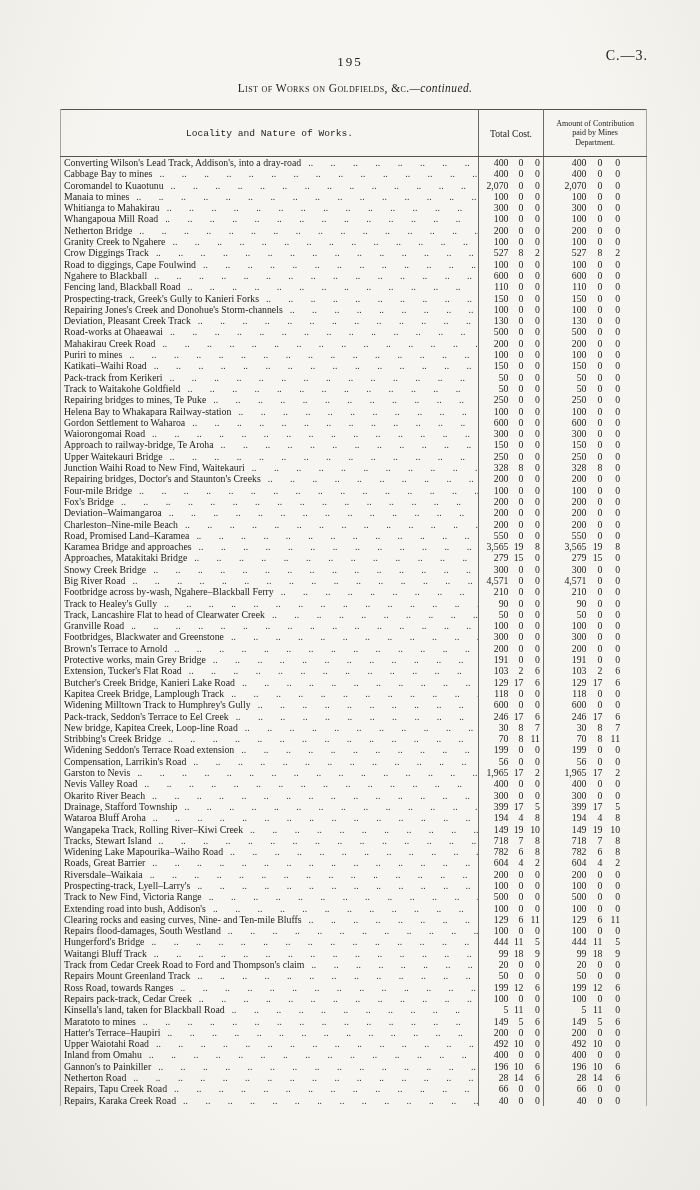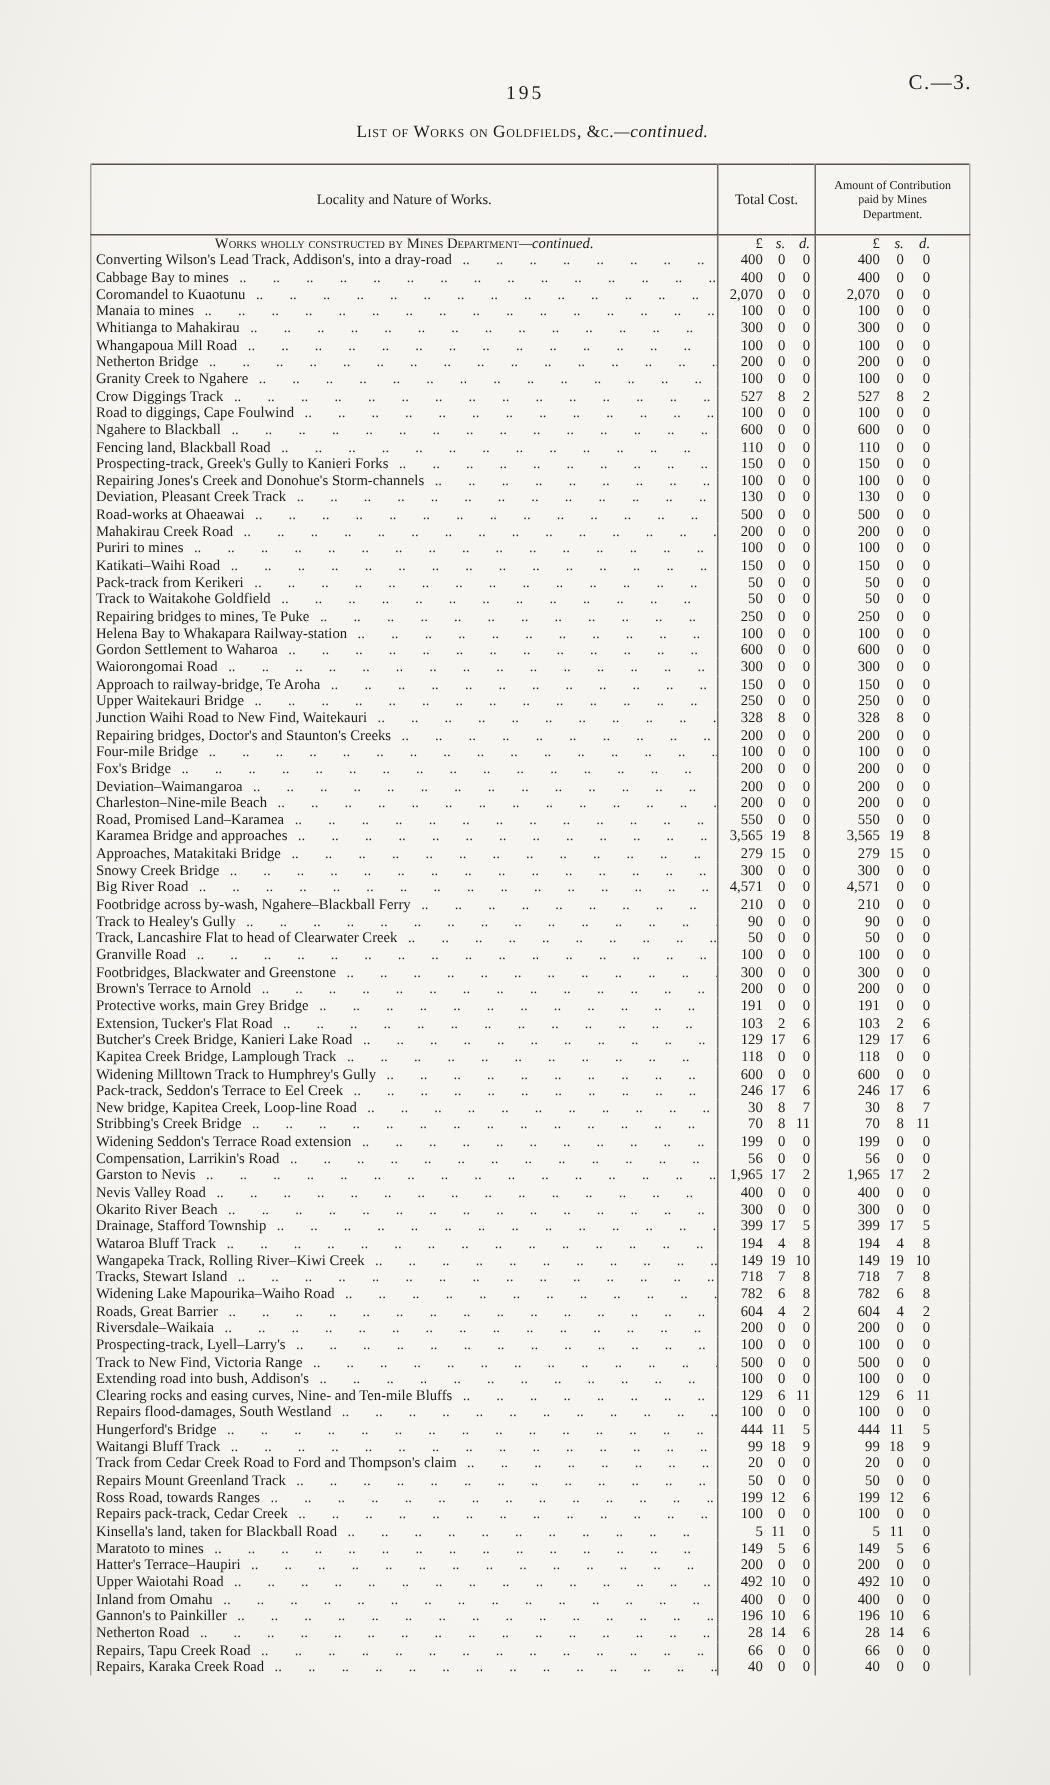--- a/index.html
+++ b/index.html
@@ -31,21 +31,21 @@
     position: absolute; top: 109px; left: 60px; width: 586px;
     border-collapse: collapse; table-layout: fixed;
     font-size: 9.8px;
     border-top: 1px solid #56524b;
   }
   thead th {
     font-weight: normal; vertical-align: middle; text-align: center;
     border-bottom: 1px solid #56524b;
     height: 42px; padding: 2px 4px;
   }
-  th.loc-h { font-size: 9.6px; border-left: 1px solid #aaa59b; border-right: 1px solid #6e6a62; }
+  th.loc-h { font-size: 9.6px; border-left: 1px solid #aaa59b; border-right: 1px solid #6e6a62; font-family: Liberation Mono, monospace; }
   th.tc-h  { font-size: 9.6px; border-right: 1px solid #6e6a62; }
   th.mc-h  { font-size: 8px; line-height: 9.5px; padding: 2px 9px; border-right: 1px solid #aaa59b; }
 
   tbody td { padding: 0; height: 11.3px; line-height: 11.3px; vertical-align: baseline; }
   td.loc {
     border-left: 1px solid #aaa59b; border-right: 1px solid #6e6a62;
     padding-left: 3px; overflow: hidden;
   }
   td.loc.sec { text-align: center; padding-left: 0; }
   td.n { text-align: right; padding-right: 3px; white-space: nowrap; overflow: hidden; }
@@ -80,29 +80,20 @@
         <col style="width:41px">
     </colgroup>
     <thead>
       <tr>
         <th class="loc-h">Locality and Nature of Works.</th>
         <th class="tc-h" colspan="3">Total Cost.</th>
         <th class="mc-h" colspan="3">Amount of Contribution paid by Mines Department.</th>
       </tr>
     </thead>
     <tbody>
-      <tr>
-        <td class="loc sec"><span class="sc">Works wholly constructed by Mines Department</span><span class="it">—continued.</span></td>
-        <td class="n tp">£</td>
-        <td class="n tsh it">s.</td>
-        <td class="n tpd it">d.</td>
-        <td class="n cp">£</td>
-        <td class="n csh it">s.</td>
-        <td class="n cpd it">d.</td>
-      </tr>
     <tr>
           <td class="loc">
             <div class="locwrap">
               <span class="lab">Converting Wilson's Lead Track, Addison's, into a dray-road</span>
               <span class="leader">.. .. .. .. .. .. .. .. .. .. .. .. .. .. .. .. .. .. </span>
             </div>
           </td>
           <td class="n tp">400</td>
           <td class="n tsh">0</td>
           <td class="n tpd">0</td>
@@ -904,21 +895,21 @@
           <td class="n tp">399</td>
           <td class="n tsh">17</td>
           <td class="n tpd">5</td>
           <td class="n cp">399</td>
           <td class="n csh">17</td>
           <td class="n cpd">5</td>
         </tr>
         <tr>
           <td class="loc">
             <div class="locwrap">
-              <span class="lab">Wataroa Bluff Track</span>
+              <span class="lab">Wataroa Bluff Aroha</span>
               <span class="leader">.. .. .. .. .. .. .. .. .. .. .. .. .. .. .. .. .. .. </span>
             </div>
           </td>
           <td class="n tp">194</td>
           <td class="n tsh">4</td>
           <td class="n tpd">8</td>
           <td class="n cp">194</td>
           <td class="n csh">4</td>
           <td class="n cpd">8</td>
         </tr>

